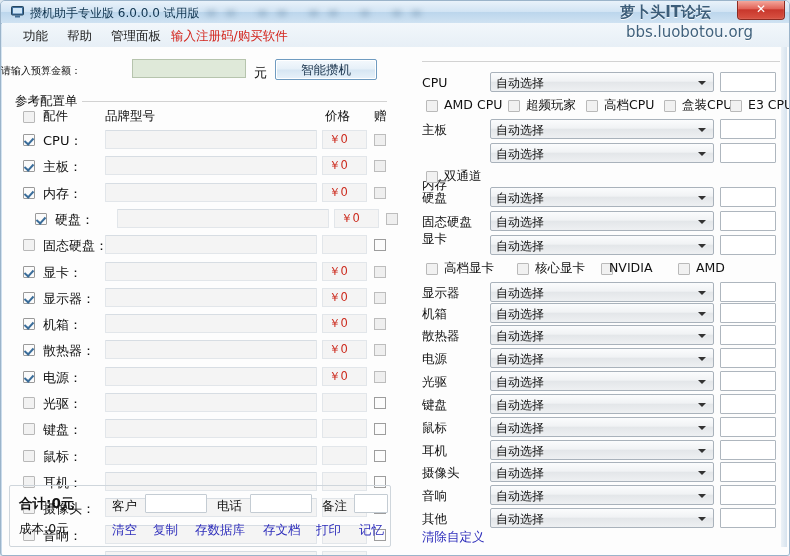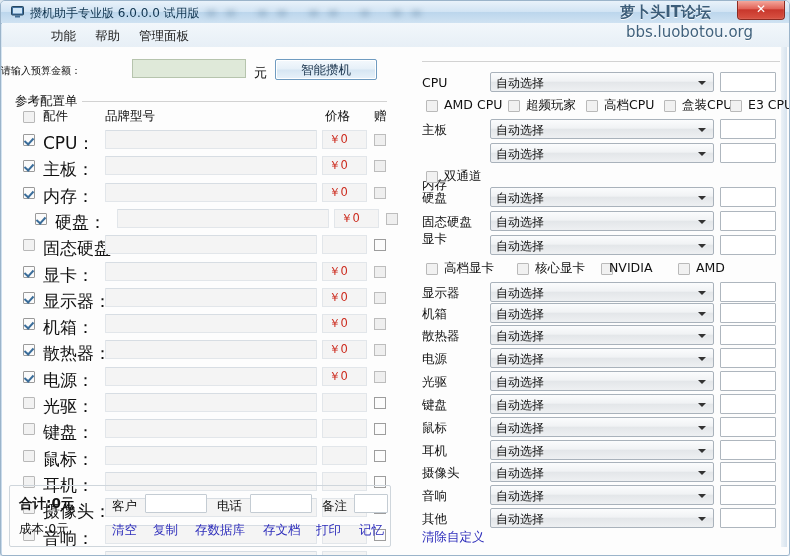--- a/index.html
+++ b/index.html
@@ -58,21 +58,21 @@
     z-index:40;pointer-events:none;
   }
   
   #menubar{
     position:absolute;left:1px;top:22px;width:788px;height:24px;
     background:linear-gradient(to bottom,#f2f7fb,#e7eff6);
     border-bottom:1px solid #c3d4e2;
   }
   .menuitem{
     position:absolute;top:4px;font-size:12.5px;color:#1b1b1b;white-space:nowrap;
-    padding:1px 3px;cursor:default;margin-left:28px;
+    padding:1px 3px;cursor:default;
   }
   .menuitem.red{color:#d3241c;}
   
   #client{
     position:absolute;left:1px;top:46px;width:788px;height:508px;
     background:#fdfdfd;
   }
   
   #budget-label{position:absolute;left:0;top:63px;font-size:10px;color:#111;}
   #budget-input{
@@ -103,21 +103,21 @@
   .row{position:absolute;left:0;width:400px;height:26px;}
   .cb{
     position:absolute;width:12px;height:12px;box-sizing:border-box;
     background:#fbfbfb;border:1px solid #9a9a9a;border-radius:1px;
   }
   .cb.soft{background:#f2f2f2;border-color:#b8b8b8;}
   .cb.checked:after{
     content:"";position:absolute;left:2px;top:1px;width:4px;height:7px;
     border:solid #3a6d9a;border-width:0 2px 2px 0;transform:rotate(42deg);
   }
-  .rowlabel{position:absolute;font-size:17px;color:#111;white-space:nowrap;}
+  .rowlabel{position:absolute;font-size:13px;color:#111;white-space:nowrap;}
   .modelfield{
     position:absolute;height:19px;box-sizing:border-box;
     background:#f4f4f4;border:1px solid #e2e6ea;border-top-color:#d7dde3;
     border-radius:1px;
   }
   .pricefield{
     position:absolute;height:19px;box-sizing:border-box;
     background:#f4f4f4;border:1px solid #e2e6ea;
     font-size:11.5px;color:#cc2b1e;padding:1px 0 0 6px;white-space:nowrap;
   }
@@ -193,20 +193,21 @@
     <div id="closebtn">✕</div>
   </div>
 
   <div id="wm1">萝卜头IT论坛</div>
   <div id="wm2">bbs.luobotou.org</div>
 
   <div id="menubar">
     <div class="menuitem" style="left:18px">功能</div>
     <div class="menuitem" style="left:62px">帮助</div>
     <div class="menuitem" style="left:106px">管理面板</div>
+    <div class="menuitem red" style="left:166px">输入注册码/购买软件</div>
   </div>
 
   <div id="client"></div>
   <div id="rightedge"></div>
 
   <div id="budget-label">请输入预算金额：</div>
   <input id="budget-input" value="" style="">
   <div id="budget-unit">元</div>
   <div id="smart-btn">智能攒机</div>
 

